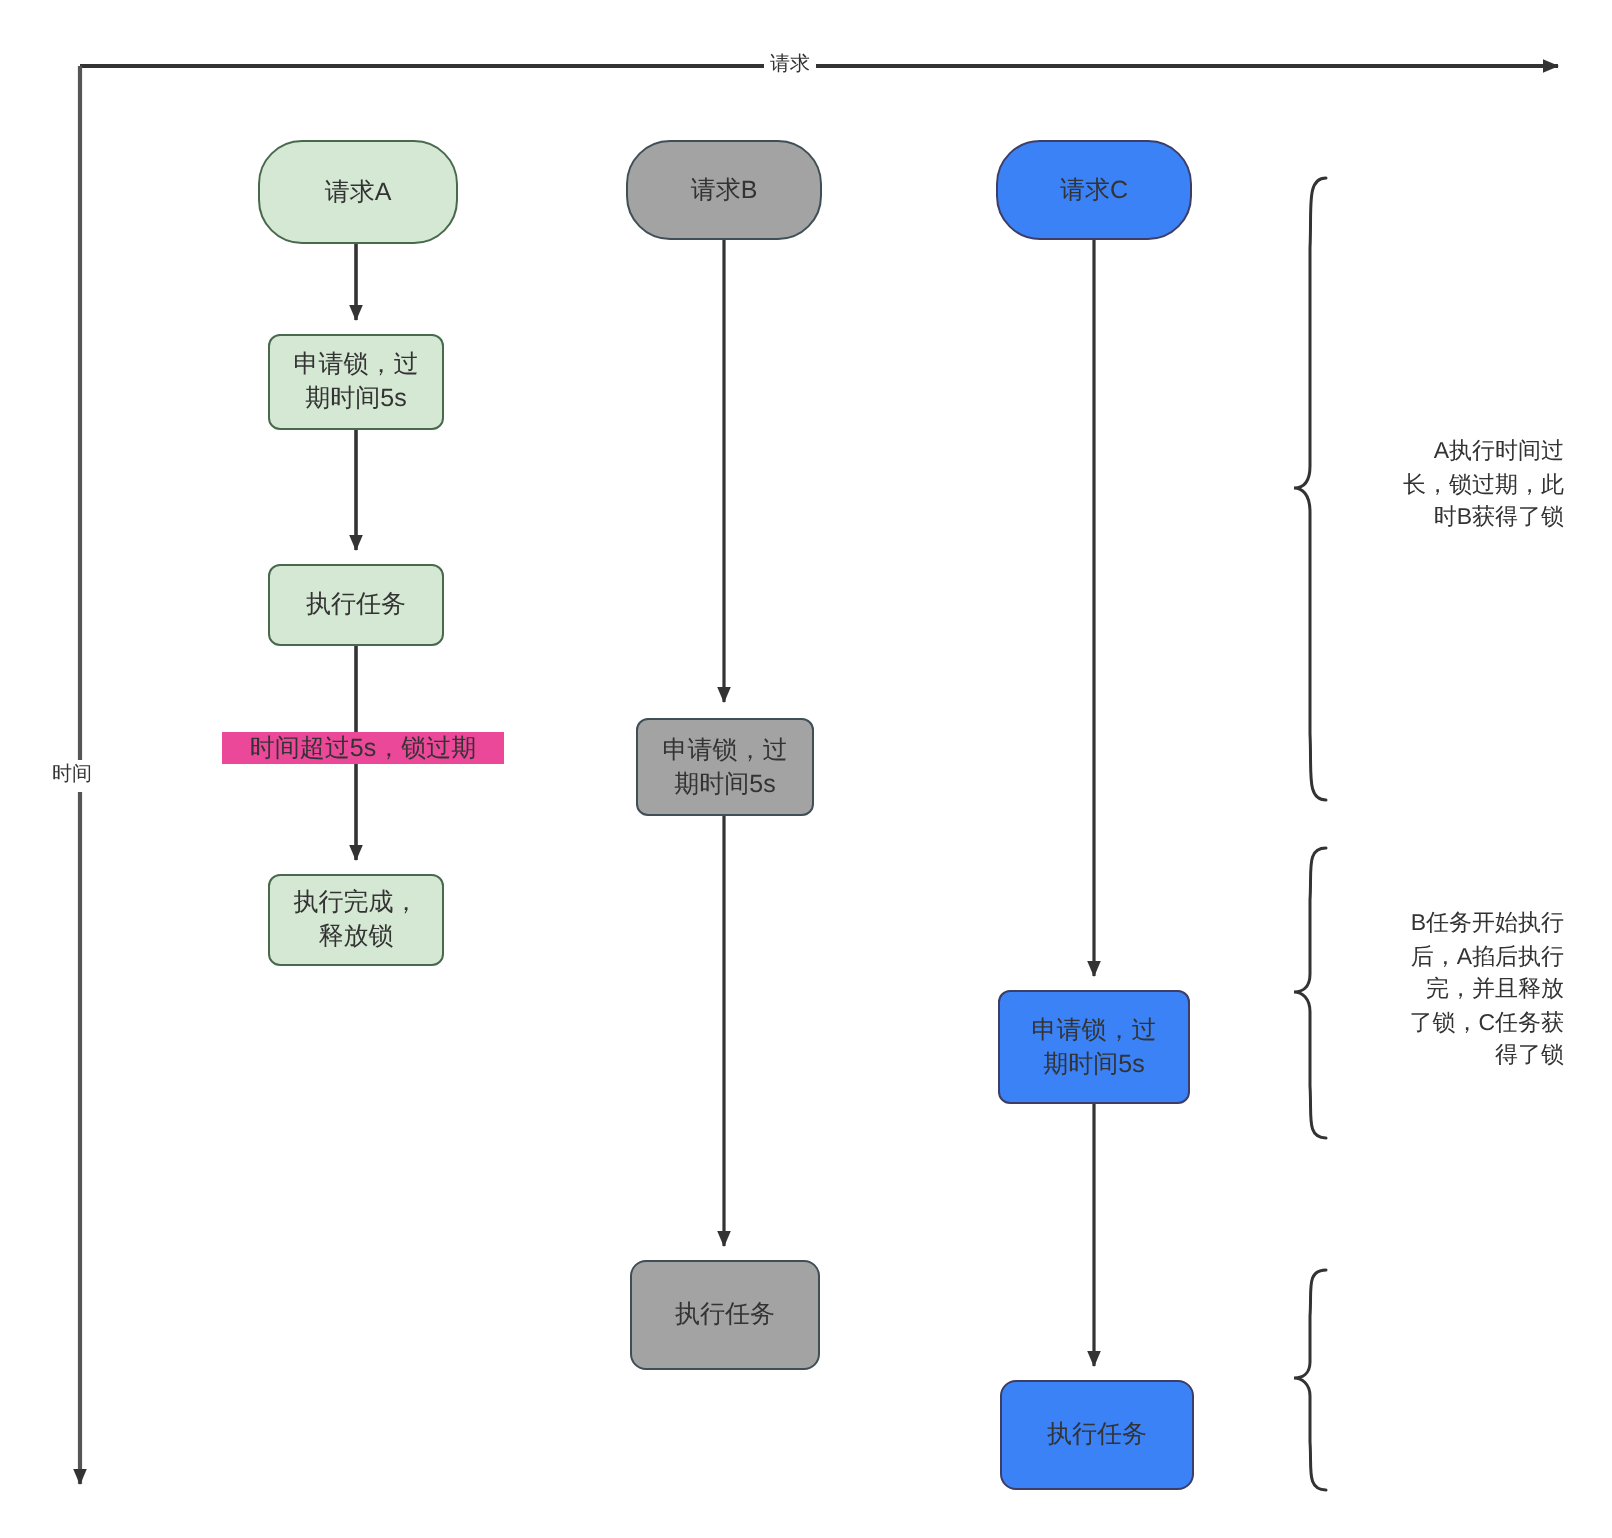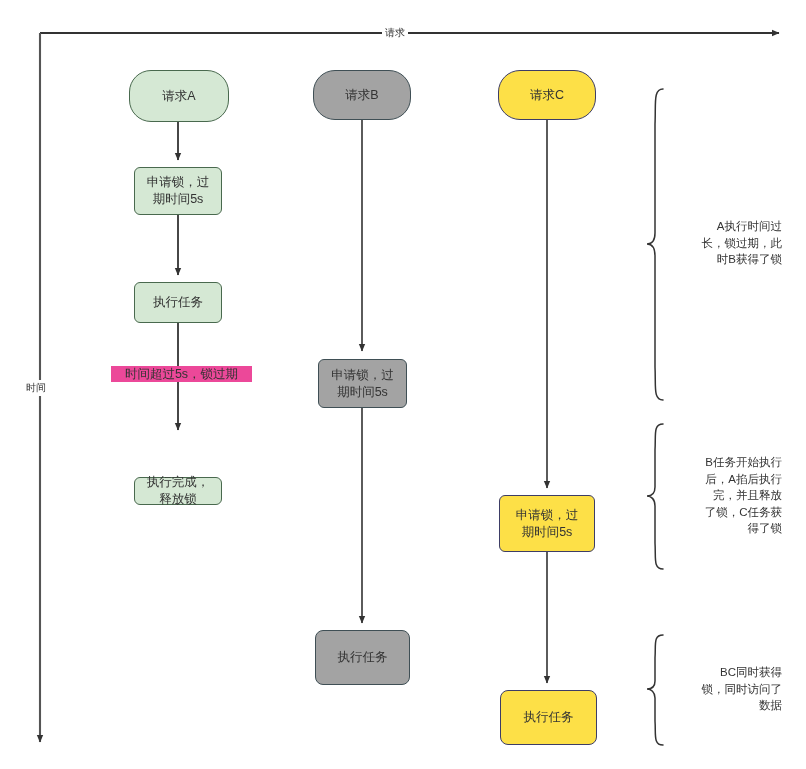--- a/index.html
+++ b/index.html
@@ -36,21 +36,21 @@
     font-size: 12.5px;
     line-height: 17px;
     color: #333333;
     border: 1.2px solid #43544a;
     white-space: pre-line;
   }
   .node.rounded { border-radius: 22px; }
   .node.soft { border-radius: 6px; }
   .node.green  { background: #d5e8d4; border-color: #49694e; }
   .node.cyan   { background: #a3a3a3; border-color: #3f4f55; }
-  .node.purple { background: #fde047; border-color: #3d3d66; text-align: center; }
+  .node.purple { background: #3b82f6; border-color: #3d3d66; text-align: center; }
   .edge-label {
     position: absolute;
     font-size: 12.5px;
     line-height: 16px;
     color: #333333;
     background: #ec4899;
     padding: 0 3px;
     text-align: center;
     white-space: nowrap;
   }
@@ -120,21 +120,21 @@
     </g>
   </svg>
 
   <div class="axis-label" style="left:382px; top:25px;">请求</div>
   <div class="axis-label" style="left:23px; top:380px;text-align:right;">时间</div>
 
   <div class="node rounded green" style="left:129px; top:70px; width:100px; height:52px;">请求A</div>
   <div class="node soft green" style="left:134px; top:167px; width:88px; height:48px;">申请锁，过
 期时间5s</div>
   <div class="node soft green" style="left:134px; top:282px; width:88px; height:41px;">执行任务</div>
-  <div class="node soft green" style="left:134px; top:437px; width:88px; height:28px;margin-top:40px;">执行完成，
+  <div class="node soft green" style="left:134px; top:437px; width:88px; height:46px;">执行完成，
 释放锁</div>
   <div class="edge-label" style="left:111px; top:366px; width:135px;">时间超过5s，锁过期</div>
 
   <div class="node rounded cyan" style="left:313px; top:70px; width:98px; height:50px;">请求B</div>
   <div class="node soft cyan" style="left:318px; top:359px; width:89px; height:49px;">申请锁，过
 期时间5s</div>
   <div class="node rounded cyan" style="left:315px; top:630px; width:95px; height:55px; border-radius:8px;">执行任务</div>
 
   <div class="node rounded purple" style="left:498px; top:70px; width:98px; height:50px;">请求C</div>
   <div class="node soft purple" style="left:499px; top:495px; width:96px; height:57px;">申请锁，过
@@ -142,17 +142,14 @@
   <div class="node rounded purple" style="left:500px; top:690px; width:97px; height:55px; border-radius:8px;">执行任务</div>
 
   <div class="brace-note" style="left:674px; top:218px; width:108px;">A执行时间过
 长，锁过期，此
 时B获得了锁</div>
   <div class="brace-note" style="left:674px; top:454px; width:108px;">B任务开始执行
 后，A掐后执行
 完，并且释放
 了锁，C任务获
 得了锁</div>
-  <div class="brace-note" style="left:674px; top:664px; width:108px;">BC同时获得
-锁，同时访问了
-数据</div>
 
 </div>
 
 </body></html>

